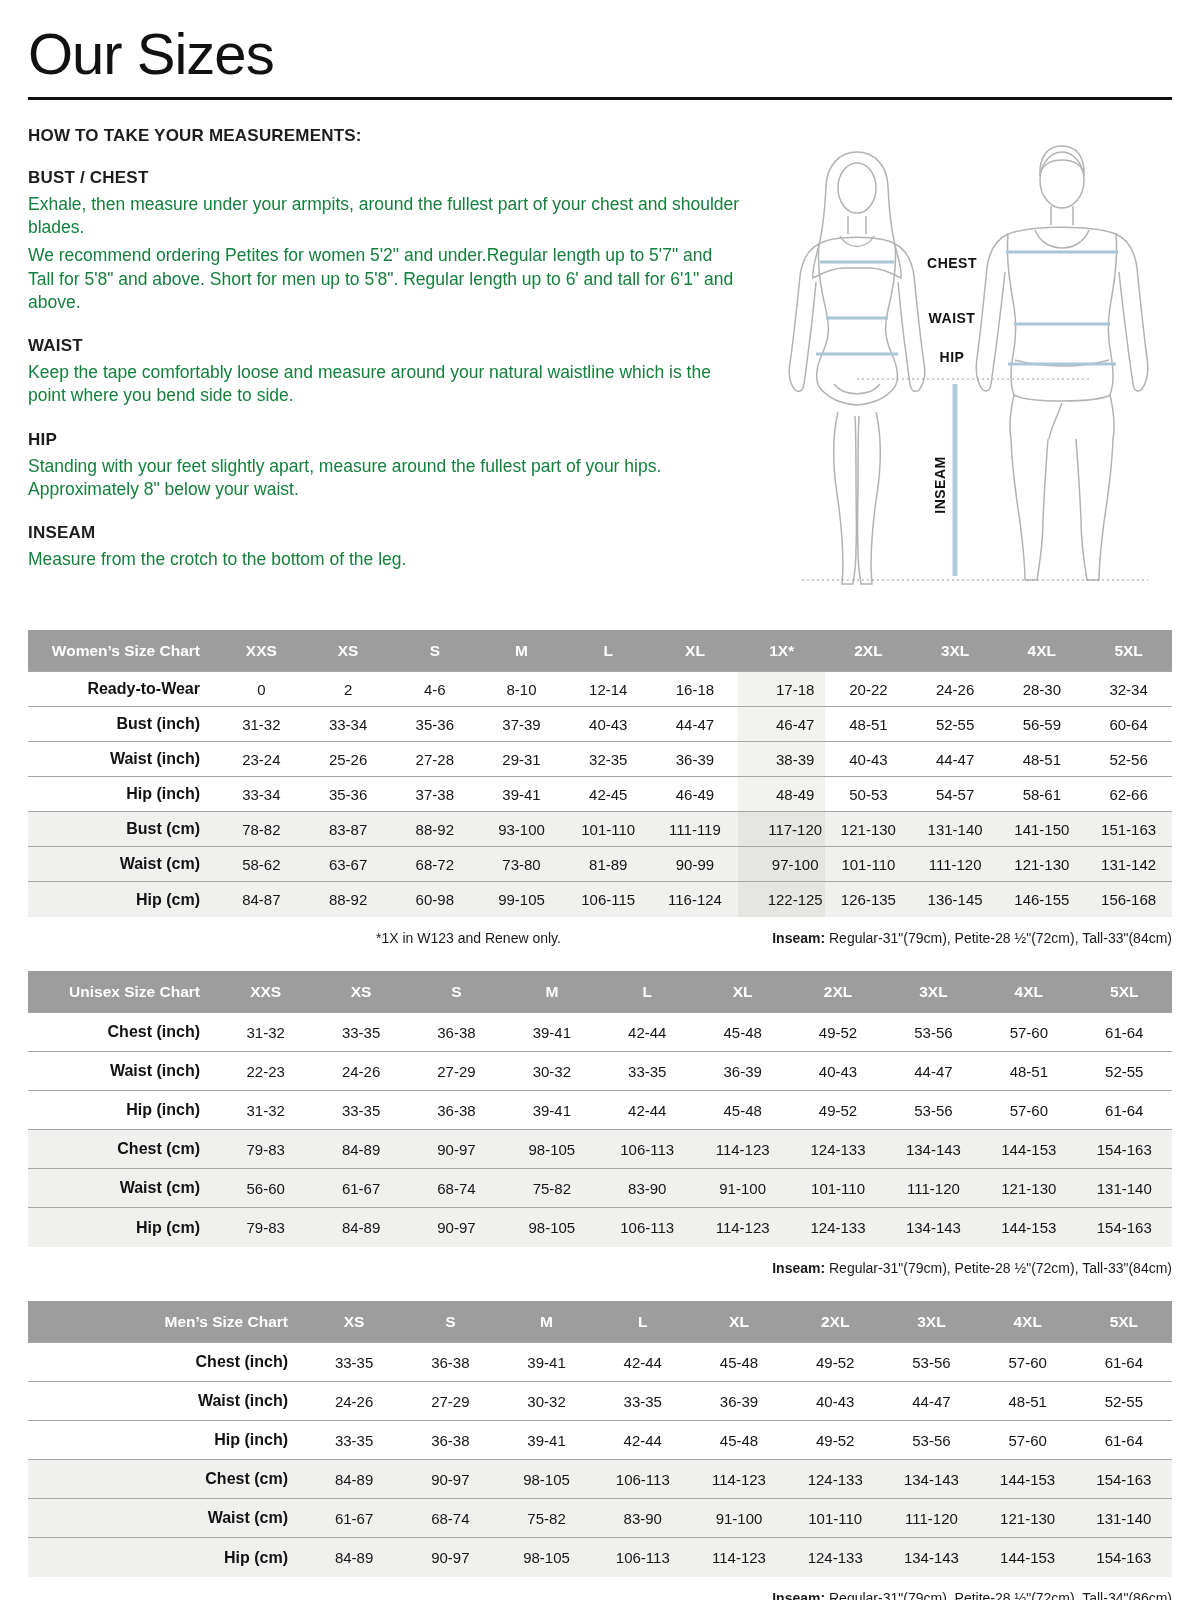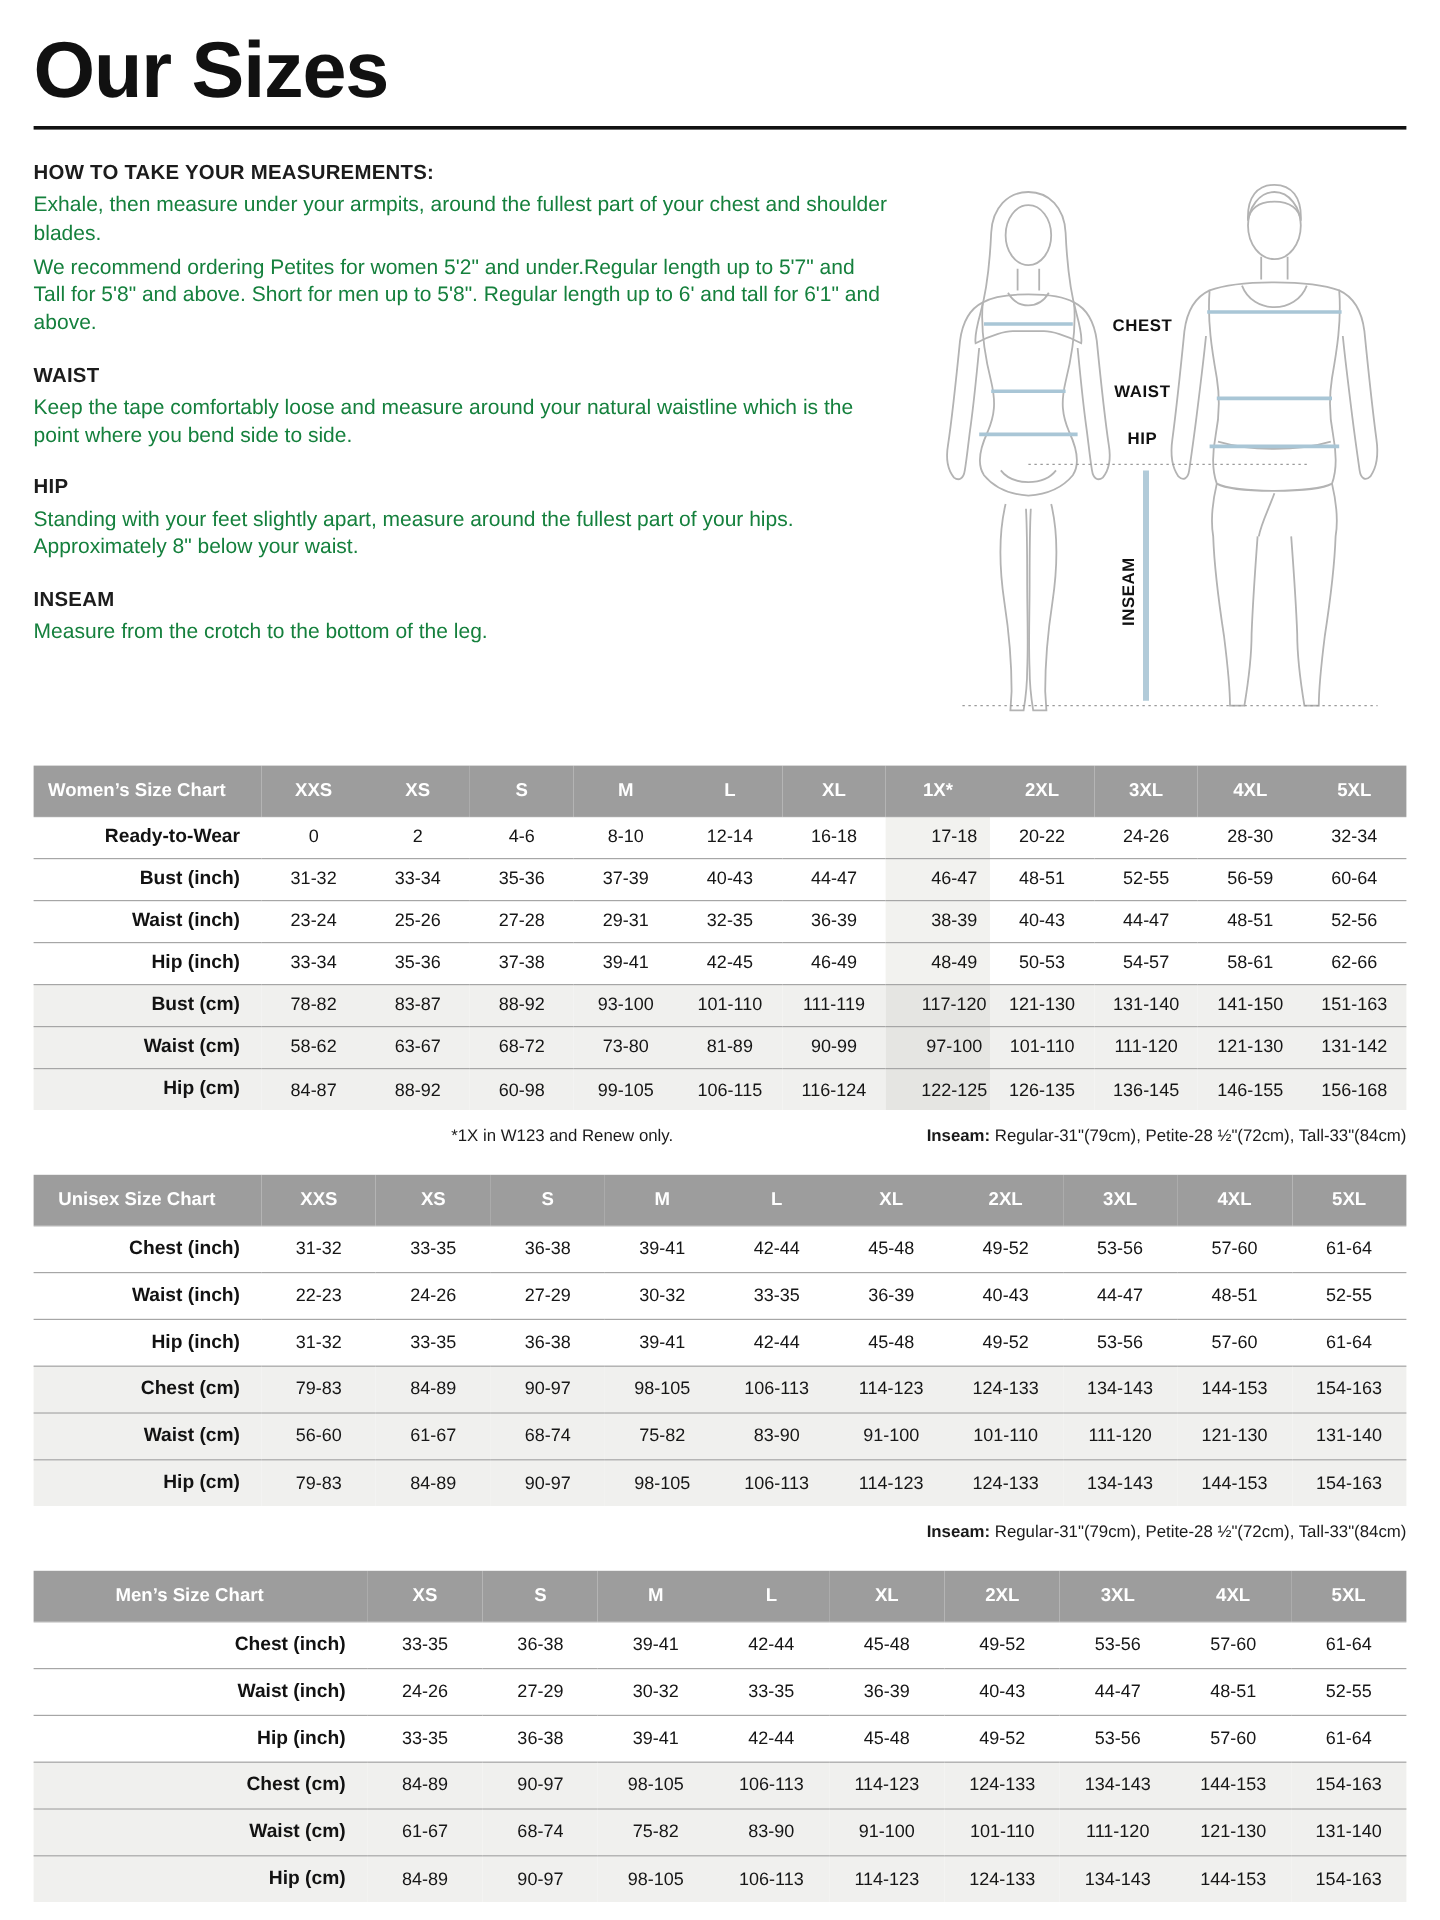--- a/index.html
+++ b/index.html
@@ -5,21 +5,21 @@
   * { margin:0; padding:0; box-sizing:border-box; }
   html,body { background:#fff; }
   body {
     width:1200px; height:1600px; overflow:hidden;
     font-family:"Liberation Sans", sans-serif;
     color:#161616;
   }
   .page { padding:24px 28px 0 28px; }
 
   
-  .page-title { font-size:66px; font-weight:700; letter-spacing:-1px; color:#111; line-height:1.05; }
+  .page-title { font-size:58px; font-weight:400; letter-spacing:-1px; color:#111; line-height:1.05; }
   .title-rule { border:none; border-top:3px solid #121212; margin-top:12px; }
 
   
   .measure-wrap { display:flex; margin-top:26px; }
   .text-col { width:712px; flex:0 0 712px; }
   .howto-heading { font-size:17px; font-weight:bold; letter-spacing:.2px; color:#1c1c1c; }
   .m-section h3 { font-size:17px; font-weight:bold; margin-top:22px; color:#1c1c1c; letter-spacing:.2px; }
   .m-section p { font-size:17.5px; line-height:1.33; margin-top:5px; color:#15803d; }
   .diagram-col { flex:1; display:flex; justify-content:flex-end; }
   .diagram-col svg { margin-top:6px; }
@@ -29,21 +29,21 @@
   .dotted { stroke:#9a9a9a; stroke-width:1; stroke-dasharray:2 3; fill:none; }
   .diag-label { font-size:14px; font-weight:bold; fill:#111; letter-spacing:.5px; }
 
   
   .tables { margin-top:20px; }
   table { width:100%; border-collapse:collapse; table-layout:fixed; }
   thead th {
     background:#9d9d9d; color:#fff; font-weight:bold;
     font-size:15.5px; height:42px; text-align:center;
   }
-  thead th.label { text-align:center; padding-right:18px; }
+  thead th.label { text-align:right; padding-right:18px; }
   .tbl-women thead th.label, .tbl-unisex thead th.label { width:190px; }
   .tbl-men thead th.label { width:278px; }
   tbody tr { border-top:1.5px solid #a6a6a6; }
   tbody td { text-align:center; font-size:15px; color:#161616; height:35px; }
   .tbl-unisex tbody td, .tbl-men tbody td { height:39px; }
   td.row-label { text-align:right; padding-right:18px; font-weight:bold; font-size:16px; color:#121212; }
   tr.shaded td { background:#f0f0ee; }
   td.hl { background:#f2f2ef;padding-left:27px; }
   tr.shaded td.hl { background:#e5e5e2; }
 
@@ -59,20 +59,21 @@
 <div class="page">
 
   <h1 class="page-title">Our Sizes</h1>
   <hr class="title-rule">
 
   <div class="measure-wrap">
     <div class="text-col">
       <div class="howto-heading">HOW TO TAKE YOUR MEASUREMENTS:</div>
 
       <div class="m-section">
+        <h3>BUST / CHEST</h3>
         <p>Exhale, then measure under your armpits, around the fullest part of your chest and shoulder blades.</p>
       </div>
       <div class="m-section">
         <p>We recommend ordering Petites for women 5'2" and under.Regular length up to 5'7" and Tall for 5'8" and above. Short for men up to 5'8". Regular length up to 6' and tall for 6'1" and above.</p>
       </div>
       <div class="m-section">
         <h3>WAIST</h3>
         <p>Keep the tape comfortably loose and measure around your natural waistline which is the point where you bend side to side.</p>
       </div>
       <div class="m-section">

